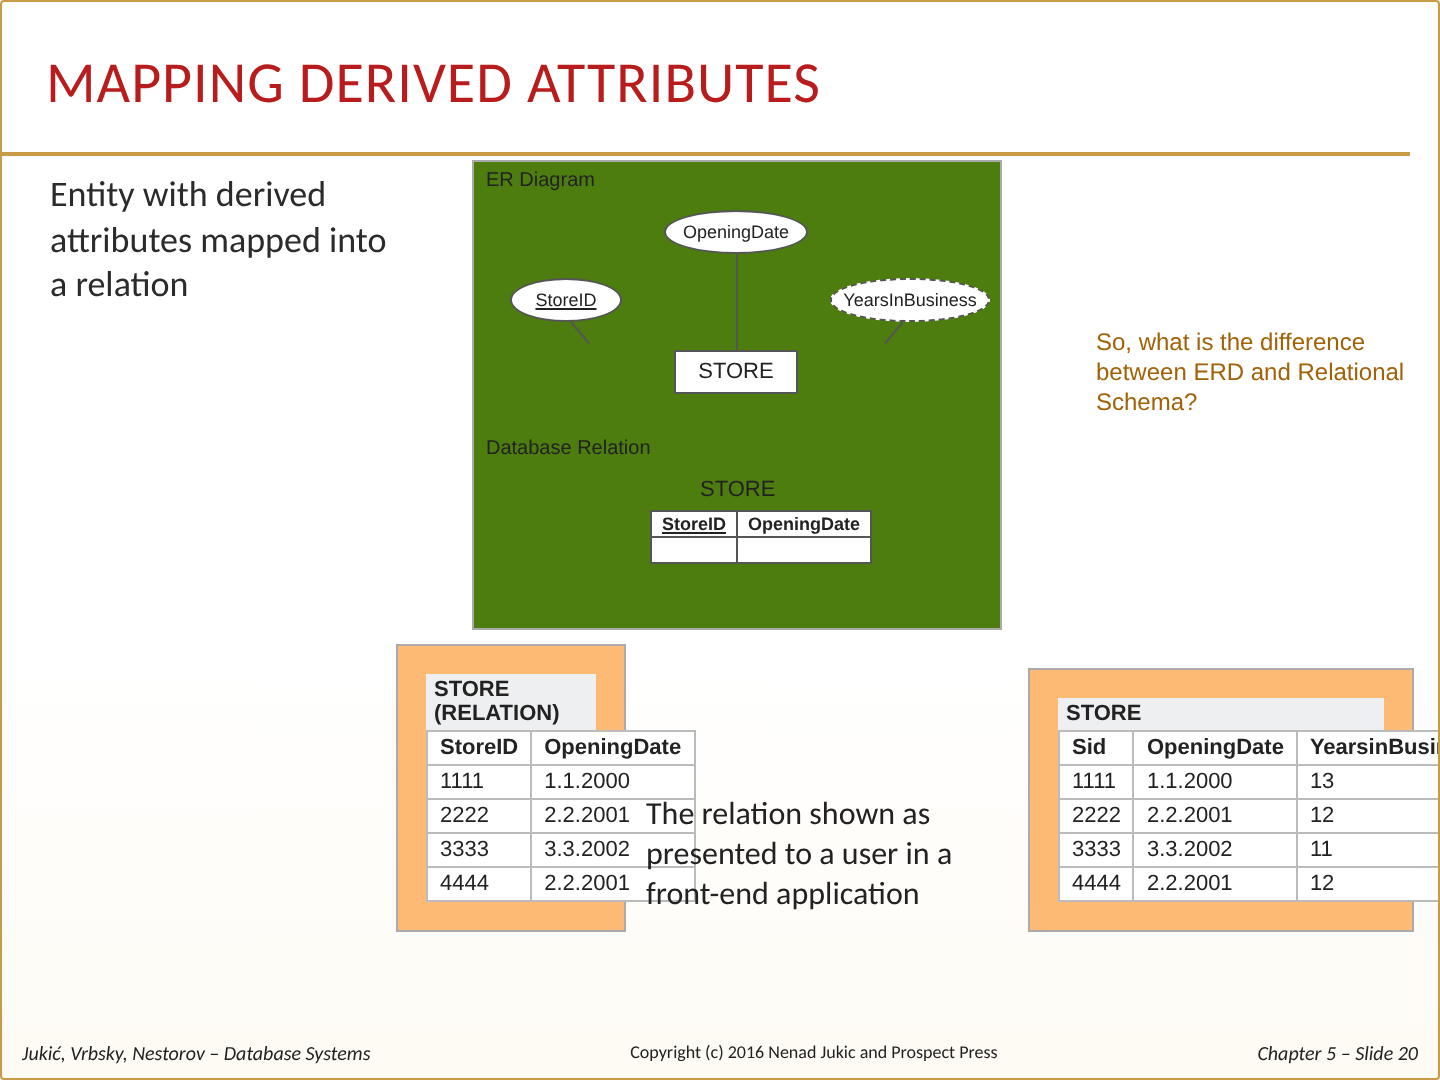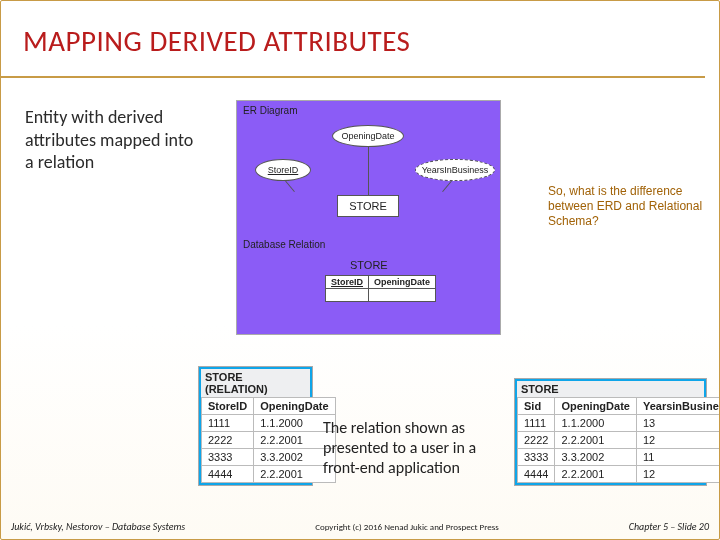--- a/index.html
+++ b/index.html
@@ -13,36 +13,36 @@
     border-radius: 2px;
   }
   .title {
     font-size: 29px;
     color: #b91c1c;
     padding: 22px 0 17px 22px;
     border-bottom: 2px solid #c89b46;
     margin: 0 14px 0 0;
     letter-spacing: 0.5px;
   }
-  .content { position: relative; height: 430px; margin-top: 20px; }
+  .content { position: relative; height: 430px; }
   .desc-left {
     position: absolute; left: 24px; top: 8px; width: 180px;
     font-size: 18px; line-height: 1.25; color: #2b2b2b;
   }
   .desc-right {
     position: absolute; right: 16px; top: 86px; width: 155px;
     font-size: 12px; line-height: 1.25; color: #a16207;
     font-family: Arial, sans-serif;
   }
   .er-fig {
     position: absolute; left: 235px; top: 2px;
     width: 265px; height: 235px;
     border: 1px solid #aaa; background: #fff;
   }
-  .er-canvas { position: absolute; left:0;top:0;right:0;bottom:0; background: #8b5cf6; text-align: center; }
+  .er-canvas { position: absolute; left:0;top:0;right:0;bottom:0; background: #4d7c0f; text-align: center; }
   .er-label { font-family: Arial, sans-serif; font-size: 10px; position: absolute; }
   .er-oval {
     position:absolute; border:1px solid #555; background:#fff; border-radius:50%;
     font-size:9px; display:flex; align-items:center; justify-content:center;
     font-family: Arial, sans-serif;
   }
   .er-rect {
     position:absolute; border:1px solid #555; background:#fff;
     font-size:11px; display:flex; align-items:center; justify-content:center;
     font-family: Arial, sans-serif;
@@ -53,21 +53,21 @@
     font-family: Arial, sans-serif; font-size:9px;
   }
   .rel-table td { border:1px solid #555; padding:1px 5px; }
   .sample-desc { position:absolute; left:24px; bottom:64px; width:170px; font-size:18px; line-height:1.25; }
   .sel-desc { position:absolute; left:322px; bottom:50px; width:190px; font-size:16px; line-height:1.25; }
   table.data {
     position:absolute; font-family: Arial, sans-serif; font-size:11px;
     border-collapse:collapse; background:#fff;
   }
   table.data th, table.data td { border:1px solid #bbb; padding:2px 6px; text-align:left; }
-  .data-wrap { position:absolute; border:1px solid #aaa; background:#0ea5e9; padding:2px; }
+  .data-wrap { position:absolute; border:1px solid #aaa; background:#fdba74; padding:14px; }
   .data-title { font-weight:bold; font-size:11px; font-family:Arial; padding:2px 4px; background:#eeeff1; }
   .footer {
     position:absolute; bottom:4px; left:0; right:0; height:18px;
     display:flex; justify-content:space-between; align-items:center;
     font-size:10px; padding:0 10px; font-style:italic; color:#222;margin-top:45px;
   }
   .footer .c { font-style:normal; font-size:9px; }
   .underline { text-decoration: underline; }
 </style>
 </head>

